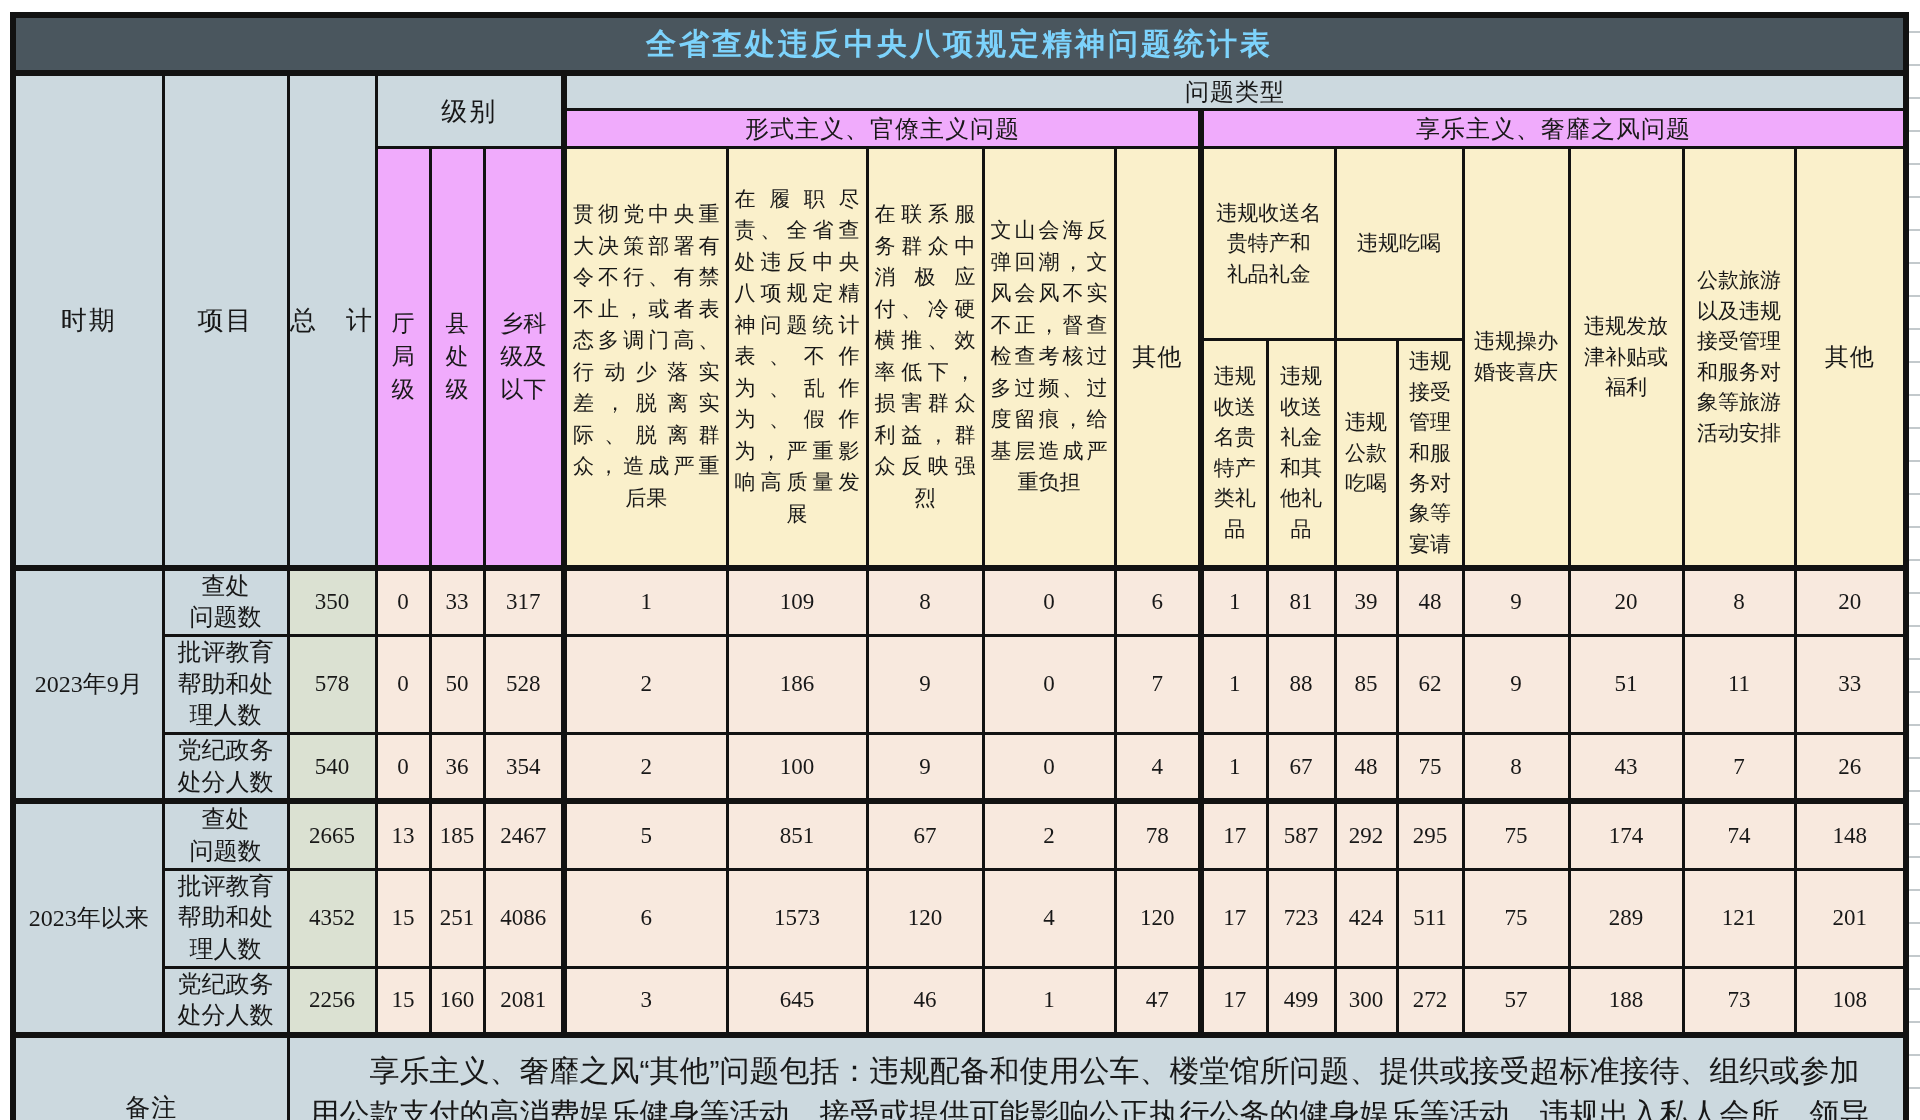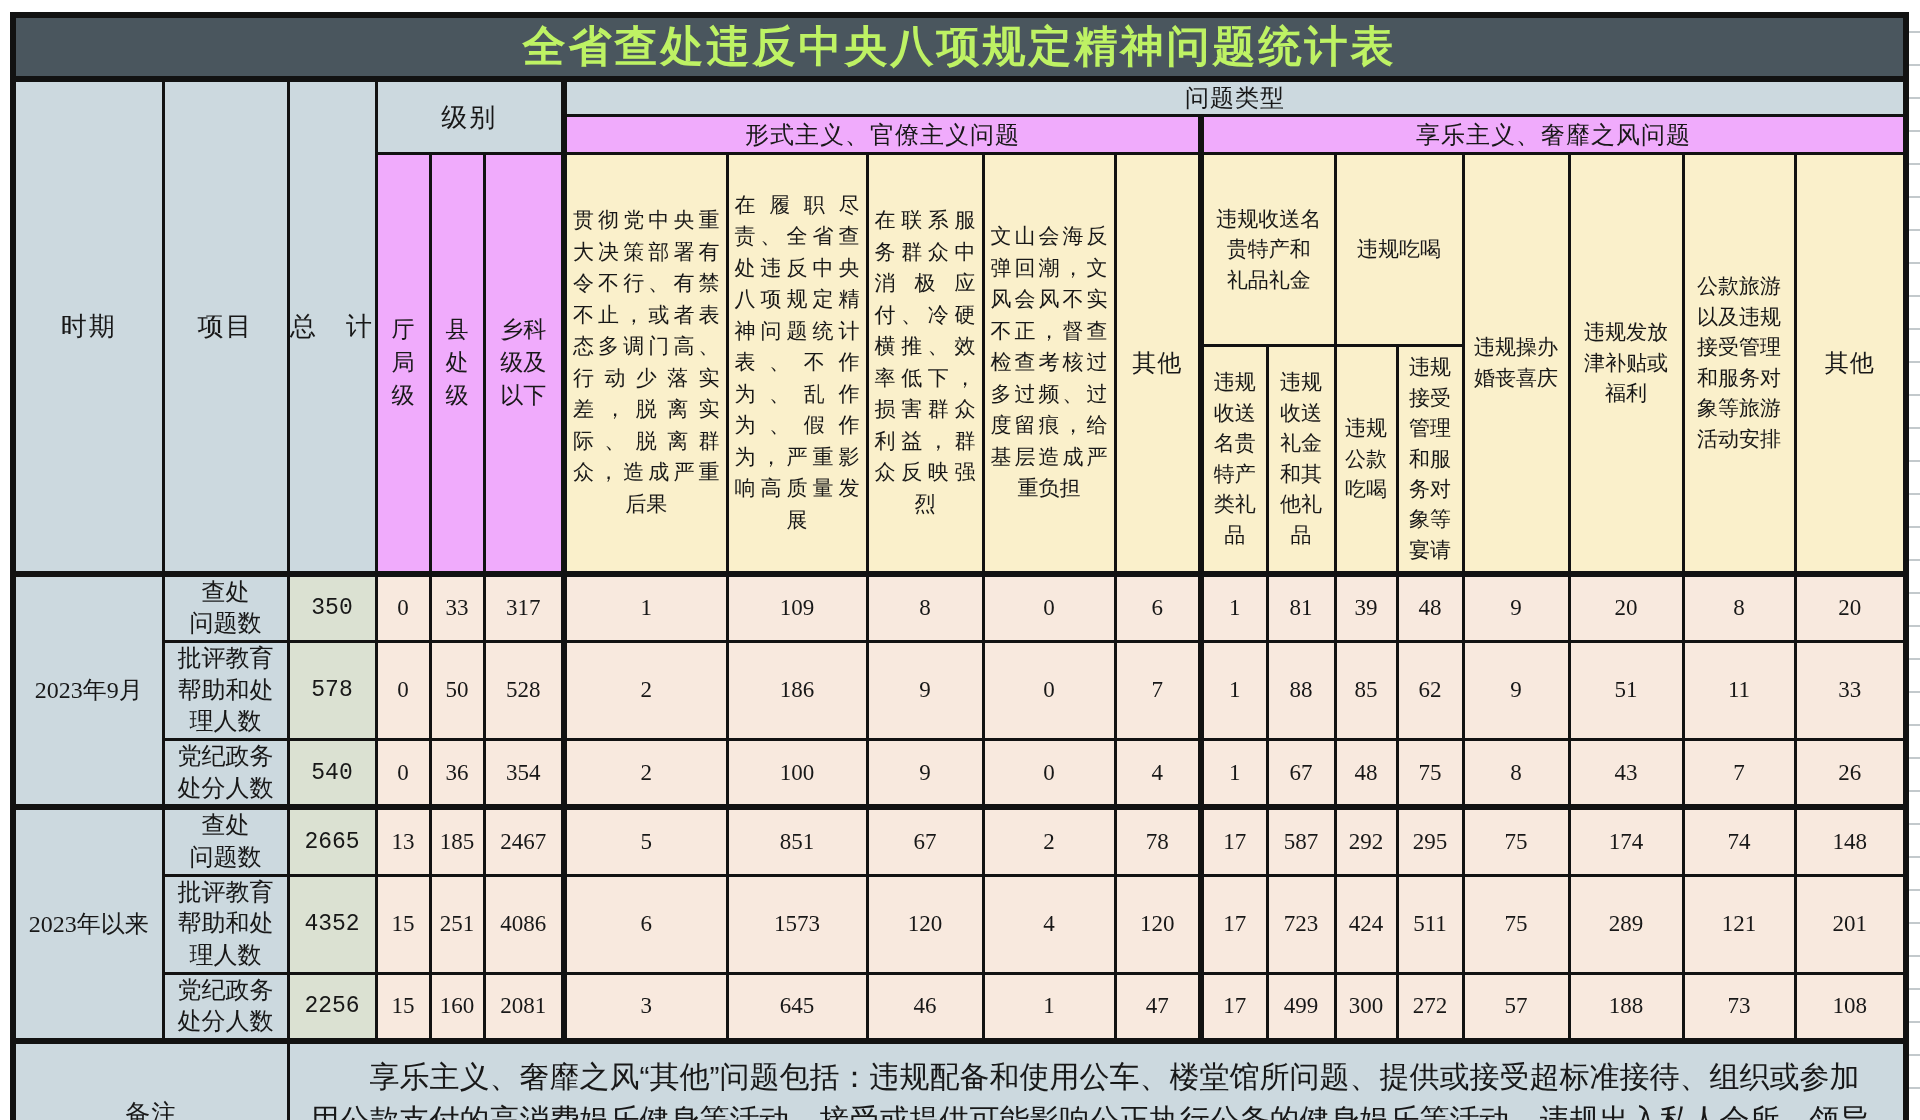--- a/index.html
+++ b/index.html
@@ -18,31 +18,31 @@
   }
 
   .table-wrap { position: absolute; left: 10px; top: 12px; }
   table {
     border-collapse: collapse; table-layout: fixed; width: 1893px;
     border: 6px solid #121212;
   }
   td, th { border: 3px solid #121212; text-align: center; vertical-align: middle; overflow: hidden; font-weight: normal; }
 
   .title-cell {
-    background: #4a565e; color: #bef264;
+    background: #4a565e; color: #7dd3fc;
     font-family: Liberation Serif, serif;
-    font-size: 43px; font-weight: bold; letter-spacing: 3px;
+    font-size: 30px; font-weight: bold; letter-spacing: 3px;
     border-bottom: 6px solid #121212;
   }
 
   .c-blue  { background: #ccd9df; }
   .c-green { background: #f0abfc; }
   .c-cream { background: #faf0cb; }
   .c-peach { background: #f8e9de; }
-  .c-total { background: #dbe1d2; font-family: Liberation Mono, monospace; }
+  .c-total { background: #dbe1d2; }
 
   .hd-main  { font-size: 26px; letter-spacing: 2px; }
   .hd-sub   { font-size: 24px; letter-spacing: 1px; }
   .pre      { white-space: pre-line; line-height: 1.45; }
   .lv       { font-size: 23px; }
   .desc {
     font-size: 21px; line-height: 1.5; padding: 0 6px;
     text-align: justify; text-align-last: center; word-break: break-all;
   }
   .vcol  { font-size: 21px; }

